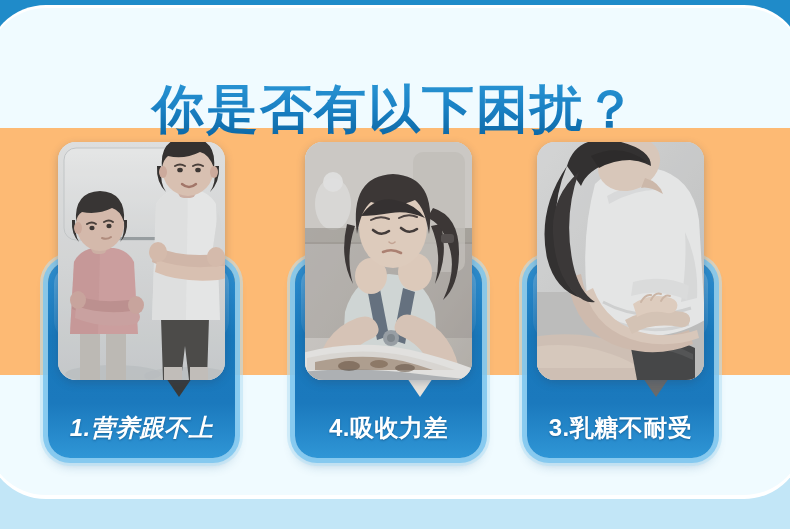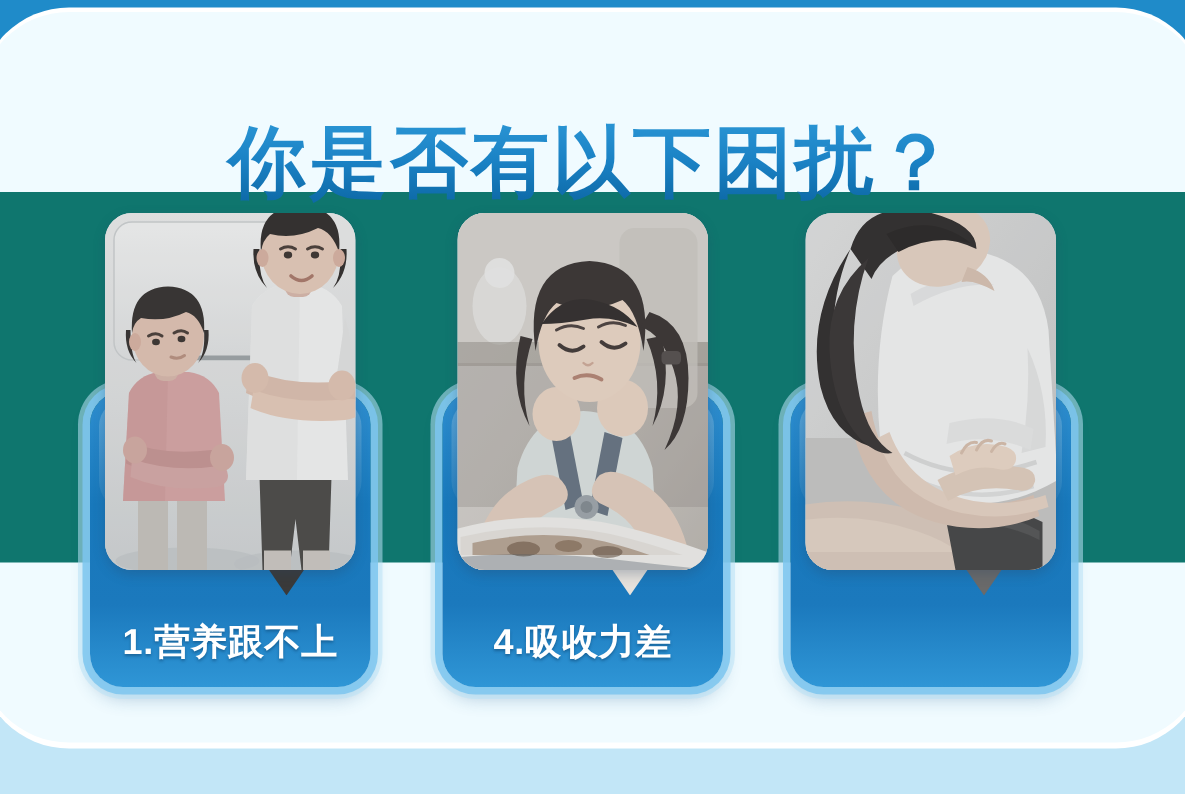--- a/index.html
+++ b/index.html
@@ -9,21 +9,21 @@
   }
   body {
     font-family: "Liberation Sans", "DejaVu Sans", sans-serif;
   }
 
   #poster {
     position: relative;
     width: 790px;
     height: 529px;
     overflow: hidden;
-    background: #0f766e;
+    background: #fdba74;
   }
 
   
   .frame-top {
     position: absolute;
     left: 0; top: 0;
     width: 790px; height: 40px;
     background: #1f8bc9;
     z-index: 1;
   }
@@ -79,21 +79,21 @@
     width: 790px; height: 529px;
     z-index: 5;
   }
 
   .card {
     position: absolute;
     top: 142px;
     width: 187px;
     height: 316px;
   }
-  .card-1 { left: 60px; }
+  .card-1 { left: 48px; font-style: italic; }
   .card-2 { left: 295px; }
   .card-3 { left: 527px; }
 
   
   .plaque {
     position: absolute;
     left: 0;
     top: 119px;
     width: 187px;
     height: 197px;
@@ -320,20 +320,21 @@
           <ellipse cx="100" cy="226" rx="10" ry="4" fill="#5f4a36" opacity="0.6"></ellipse>
           <path d="M-6 230 q60 -6 120 2 q34 4 58 6 l0 0 -178 0 z" fill="#3f4c58" opacity="0.35"></path>
           <rect x="0" y="0" width="167" height="238" fill="#8a8f93" opacity="0.18"></rect>
         </svg>
       </div>
     </div>
 
     <div class="card card-3">
       <div class="plaque">
         <div class="plaque-sheen"></div>
+        <div class="caption">3.乳糖不耐受</div>
       </div>
       <div class="tail tail-3"></div>
       <div class="photo">
         <svg viewBox="0 0 167 238" xmlns="http://www.w3.org/2000/svg" aria-hidden="true">
           <defs>
             <linearGradient id="bg3" x1="0" y1="0" x2="1" y2="1">
               <stop offset="0%" stop-color="#e2e2e1"></stop>
               <stop offset="70%" stop-color="#cfcfce"></stop>
               <stop offset="100%" stop-color="#b8b8b7"></stop>
             </linearGradient>

